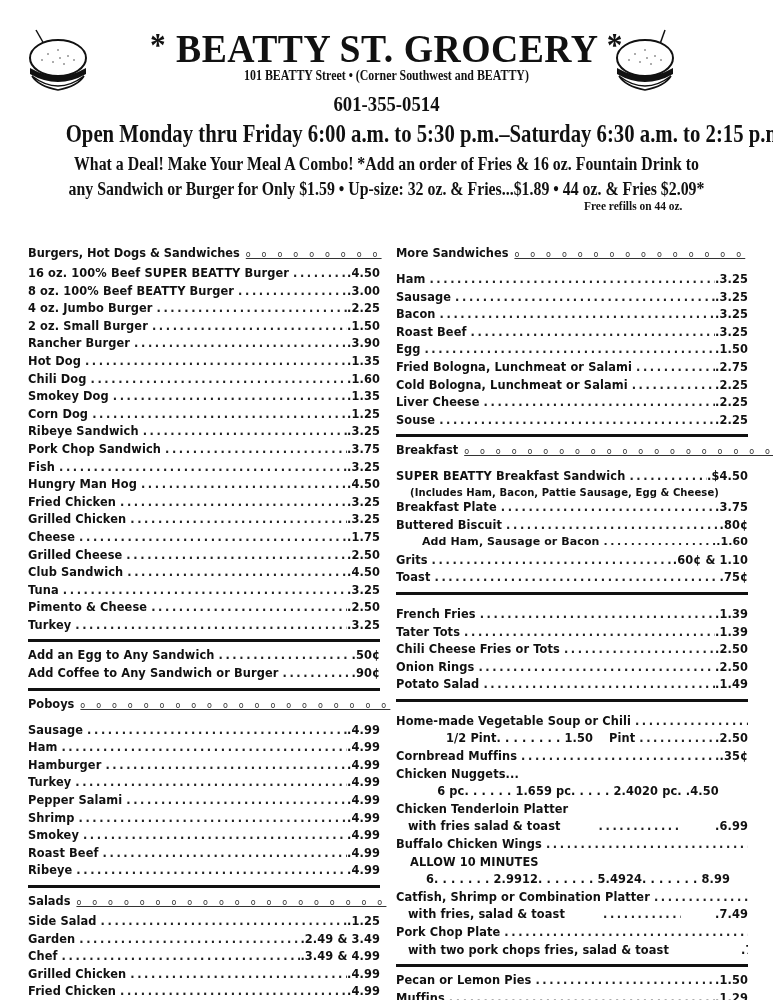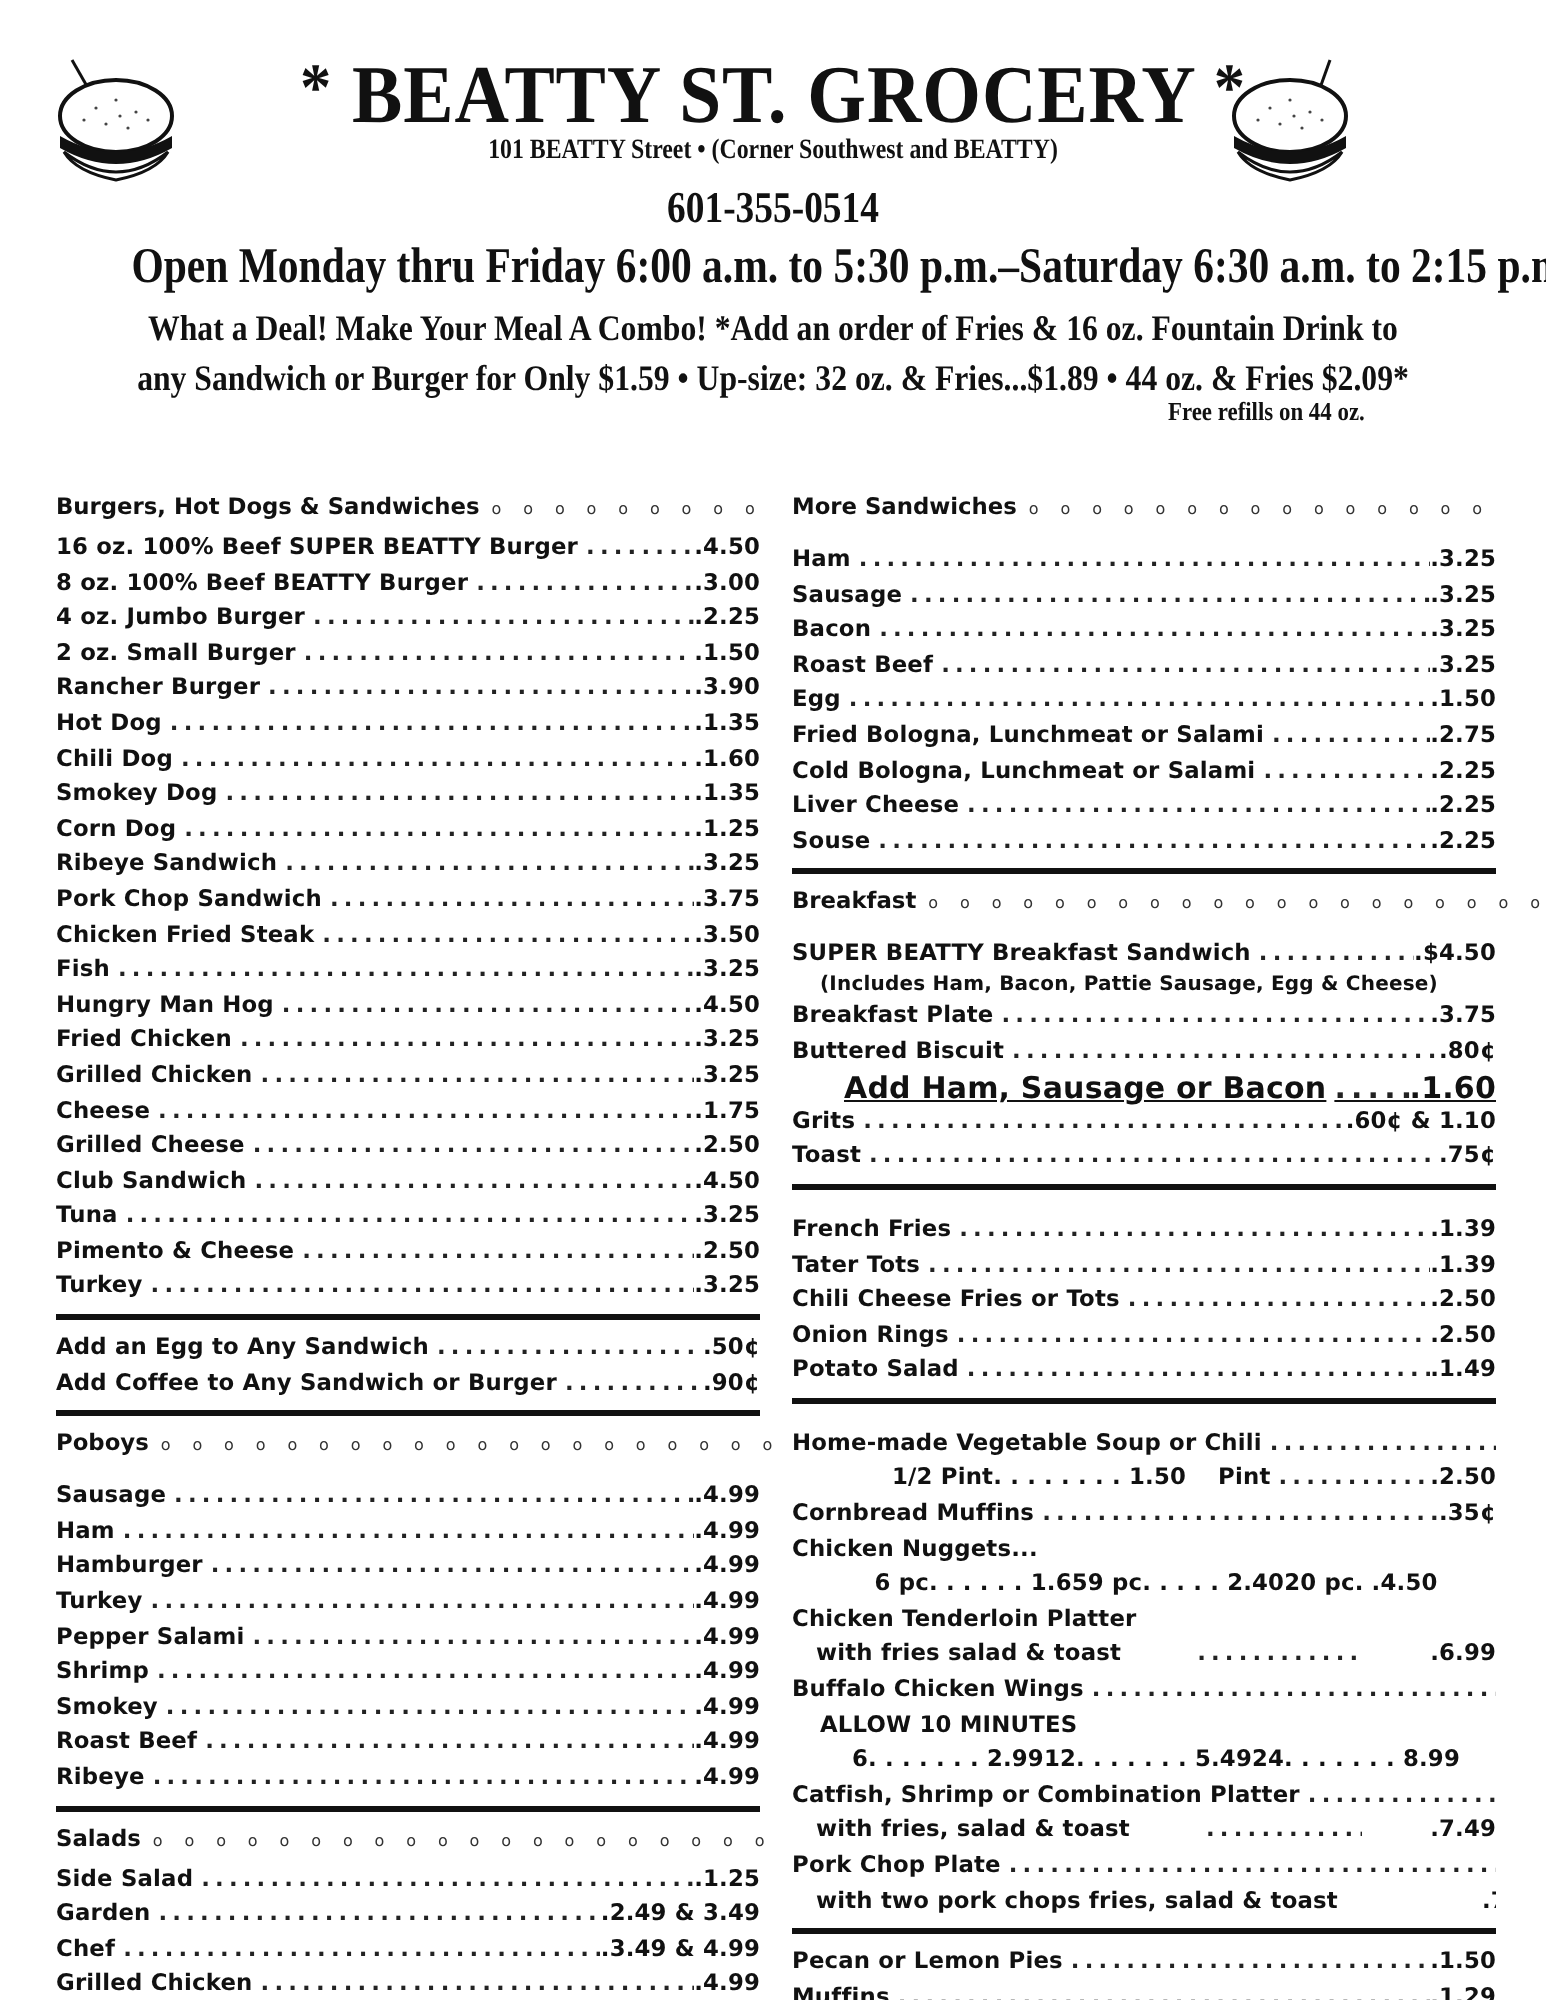--- a/index.html
+++ b/index.html
@@ -50,30 +50,30 @@
 
   .row {
     display: flex; align-items: baseline; height: 17.6px;
     font-family: "DejaVu Sans", sans-serif; font-weight: bold; font-size: 11.4px;
     white-space: nowrap; overflow: hidden; letter-spacing: 0.1px;
   }
   .row .name { flex: 0 0 auto; padding-right: 4px; }
   .row .dots { flex: 1 1 auto; overflow: hidden; letter-spacing: 2.6px; color: #222; }
   .row .dots::before { content: "........................................................................................"; }
   .row .price { flex: 0 0 auto; }
-  .row.sub { padding-left: 26px; font-size: 15px; text-decoration: underline; }
+  .row.sub { padding-left: 26px; font-size: 11px; }
   .row.sub2 { padding-left: 12px; gap: 34px; }
   .row.note { font-size: 10px; padding-left: 14px; height: 13px; }
   .row.triple { justify-content: center; padding-left: 14px; padding-right: 2px; }
 
   .sec-head {
     display: flex; align-items: baseline; height: 20px;
     font-family: "DejaVu Sans", sans-serif; font-weight: bold; font-size: 11.4px; white-space: nowrap;
   }
-  .sec-head .circles { margin-left: 6px; letter-spacing: 4.2px; font-size: 8px; font-weight: normal; color: #333; }
+  .sec-head .circles { margin-left: 6px; letter-spacing: 4.2px; font-size: 8px; font-weight: normal; color: #333; text-decoration: underline; }
 
   .rule { height: 3px; background: #111; margin: 4px 0 6px 0; }
   .gap { height: 6px; }
 </style>
 </head>
 <body>
 
 <div class="header">
   <svg class="burger left" viewBox="0 0 60 70">
     <line x1="8" y1="2" x2="24" y2="30" stroke="#111" stroke-width="1.5"></line>
@@ -176,25 +176,20 @@
         <span class="name">Ribeye Sandwich</span>
         <span class="dots"></span>
         <span class="price">.3.25</span>
       </div>
       <div class="row">
         <span class="name">Pork Chop Sandwich</span>
         <span class="dots"></span>
         <span class="price">.3.75</span>
       </div>
       <div class="row">
-        <span class="name">Chicken Fried Steak</span>
-        <span class="dots"></span>
-        <span class="price">.3.50</span>
-      </div>
-      <div class="row">
         <span class="name">Fish</span>
         <span class="dots"></span>
         <span class="price">.3.25</span>
       </div>
       <div class="row">
         <span class="name">Hungry Man Hog</span>
         <span class="dots"></span>
         <span class="price">.4.50</span>
       </div>
       <div class="row">

